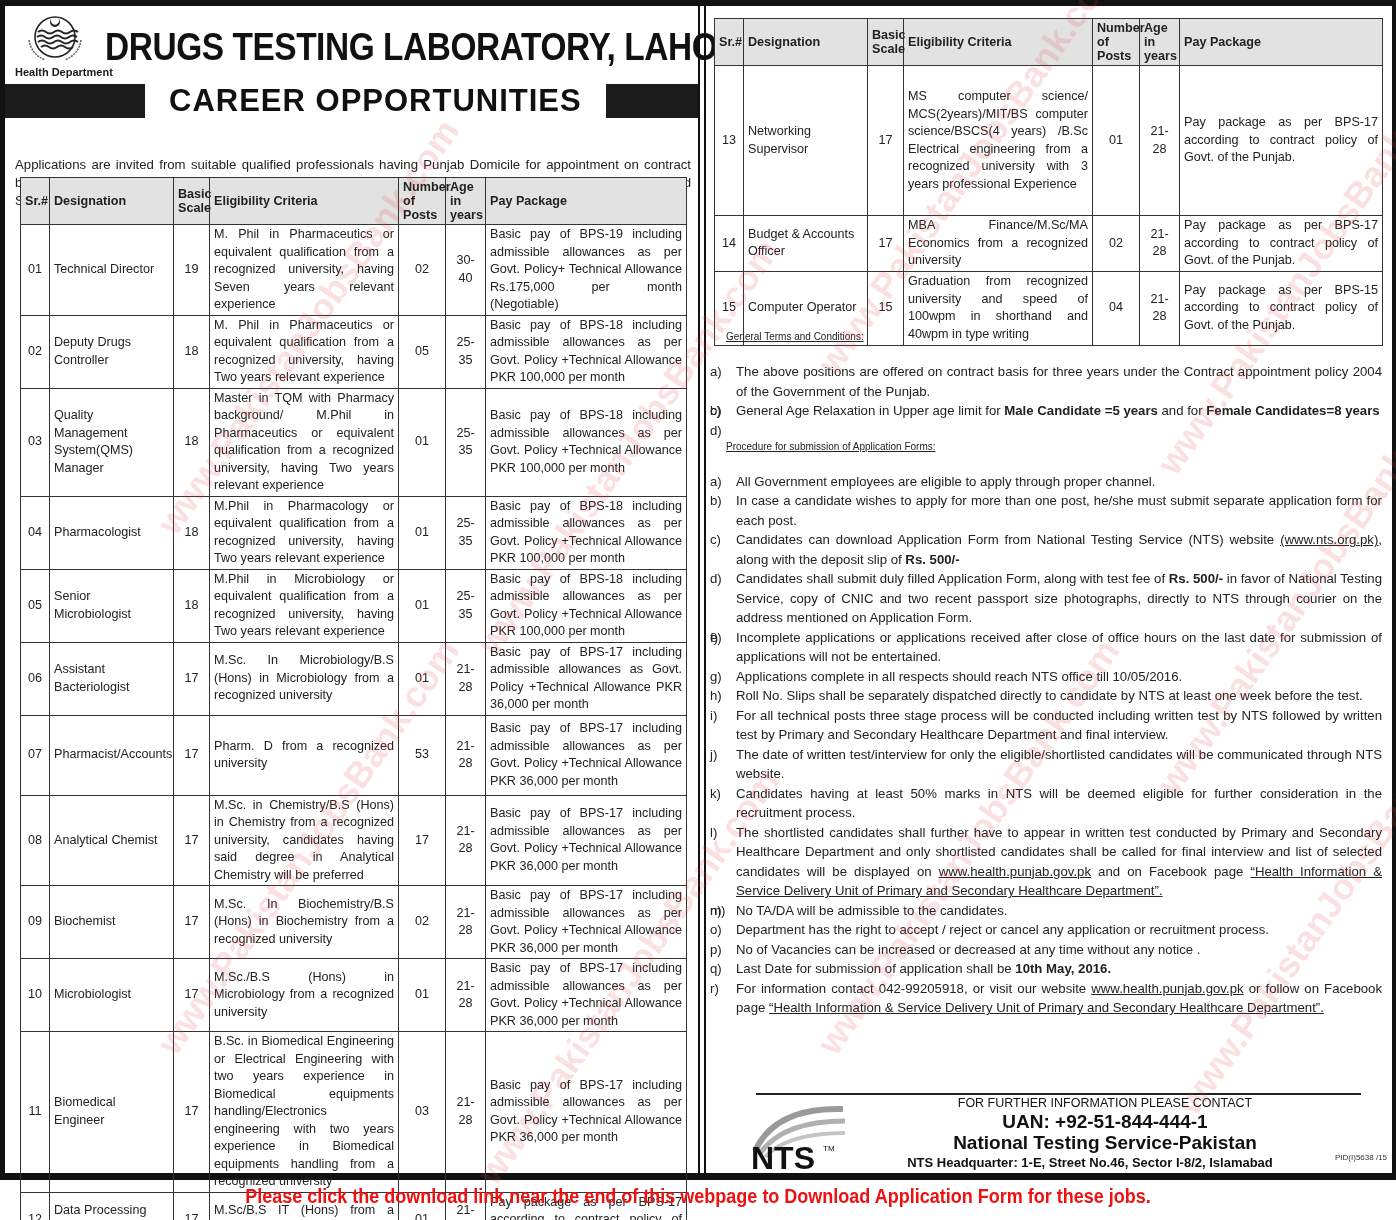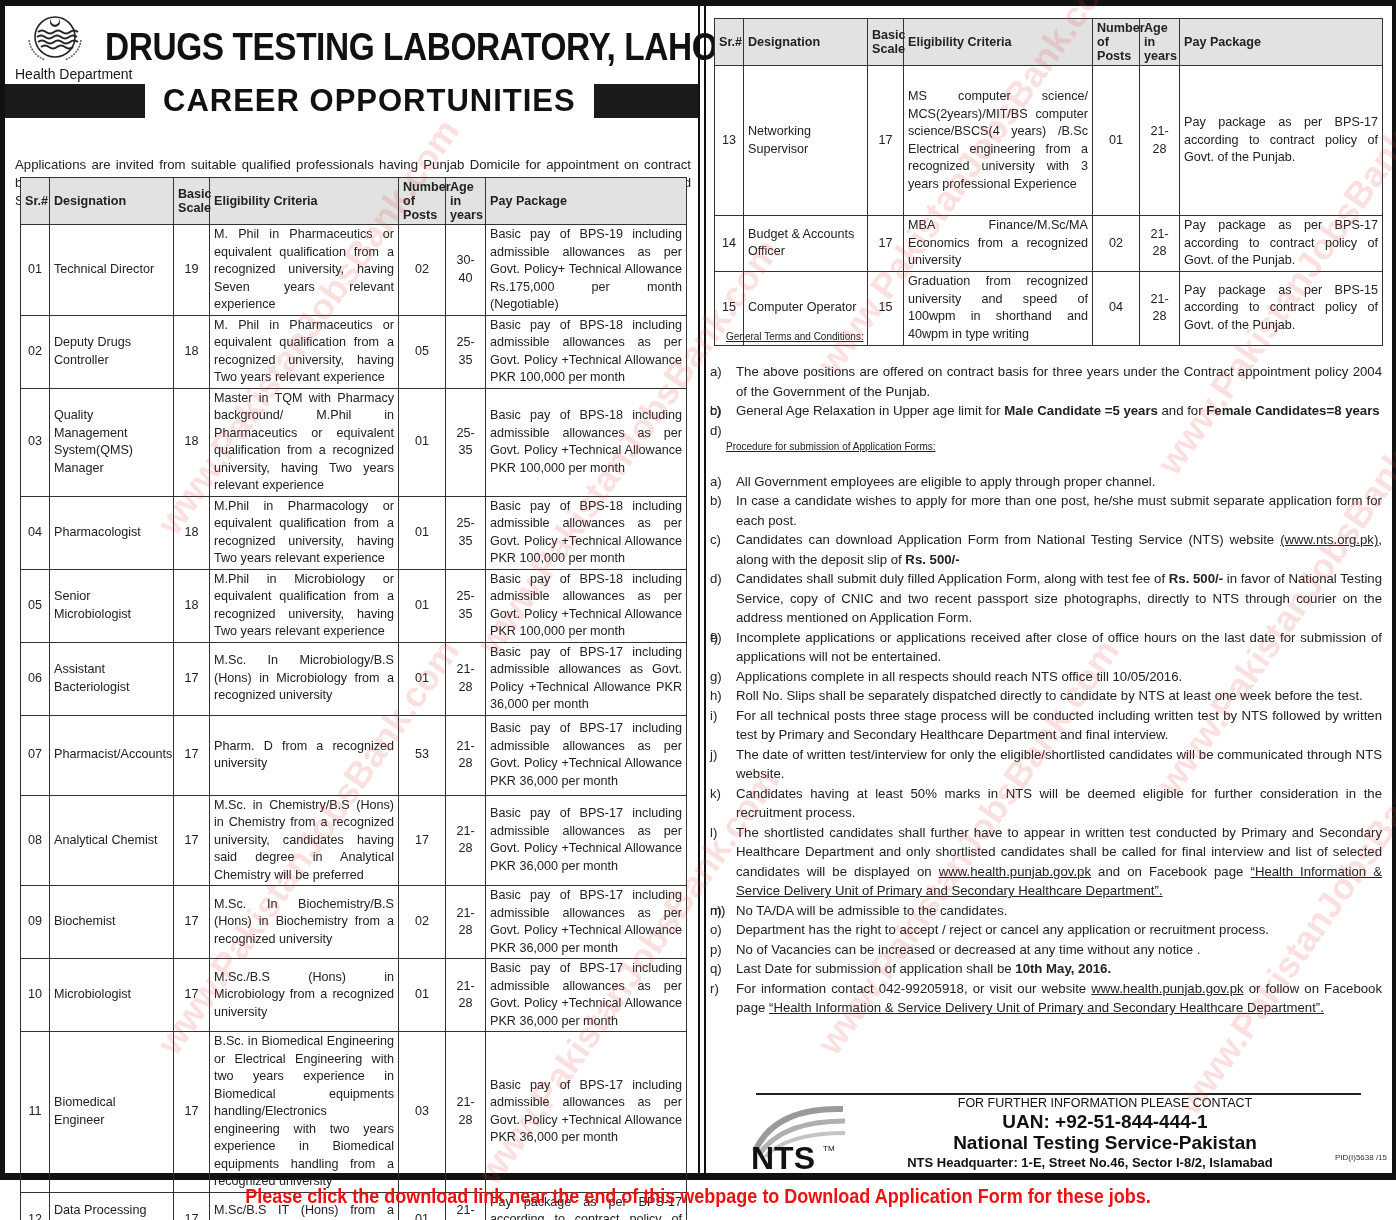--- a/index.html
+++ b/index.html
@@ -17,28 +17,28 @@
   }
   .right-panel {
     position: absolute; left: 704px; top: 0; width: 692px; height: 1167px;
     border-left: 2px solid #111; border-right: 4px solid #111;
   }
 
   
   .header { position: absolute; left: 0; top: 0; width: 693px; height: 78px; }
   .logo { position: absolute; left: 10px; top: 4px; width: 80px; height: 70px; }
   .logo svg { display: block; margin: 0 auto; }
-  .logo-caption { position: absolute; left: 10px; top: 60px; font-size: 14px; font-weight: normal; white-space: nowrap; text-align: center; }
+  .logo-caption { position: absolute; left: 10px; top: 60px; font-size: 11px; font-weight: bold; white-space: nowrap; text-align: center; }
   .org-title {
     position: absolute; left: 100px; top: 20px; font-size: 38px; font-weight: bold; letter-spacing: -0.5px;
     transform: scaleX(0.88); transform-origin: left top; white-space: nowrap; color: #111;
   }
   .career-band { position: absolute; left: 0; top: 78px; width: 693px; height: 34px; background: #1b1b1b; }
   .career-band .label {
-    position: absolute; left: 140px; top: 0; height: 34px; line-height: 34px; padding: 0 18px;
+    position: absolute; left: 140px; top: 0; height: 34px; line-height: 34px; padding: 0 24px;
     background: #fff; font-size: 31px; font-weight: bold; color: #111; letter-spacing: 1px;
   }
   .intro {
     position: absolute; left: 10px; top: 113px; width: 676px; font-size: 13.2px; line-height: 18px;
     text-align: justify; color: #222; margin-top: 37px;
   }
 
   
   table.jobs {
     border-collapse: collapse; position: absolute; font-size: 12.6px; line-height: 17.5px; color: #222;

